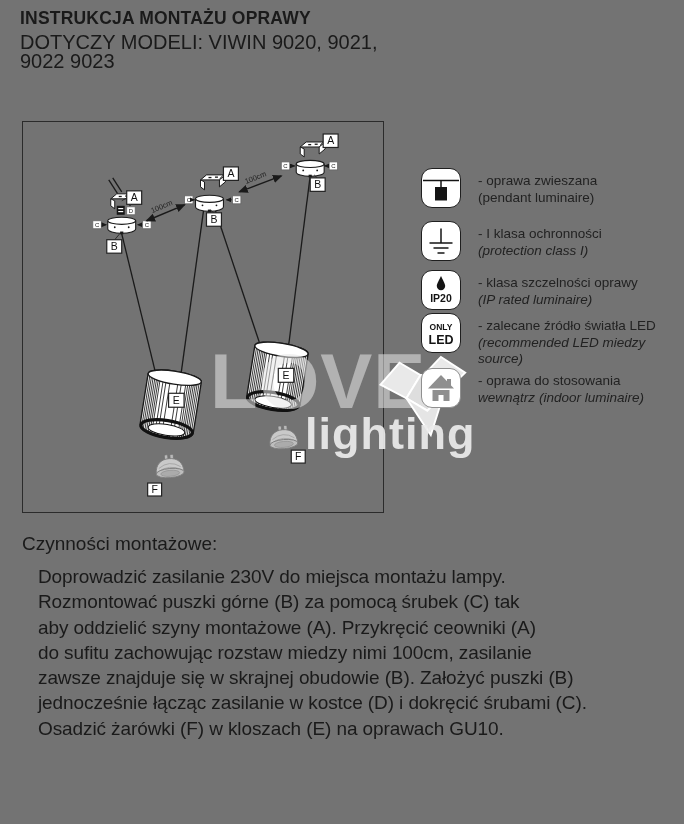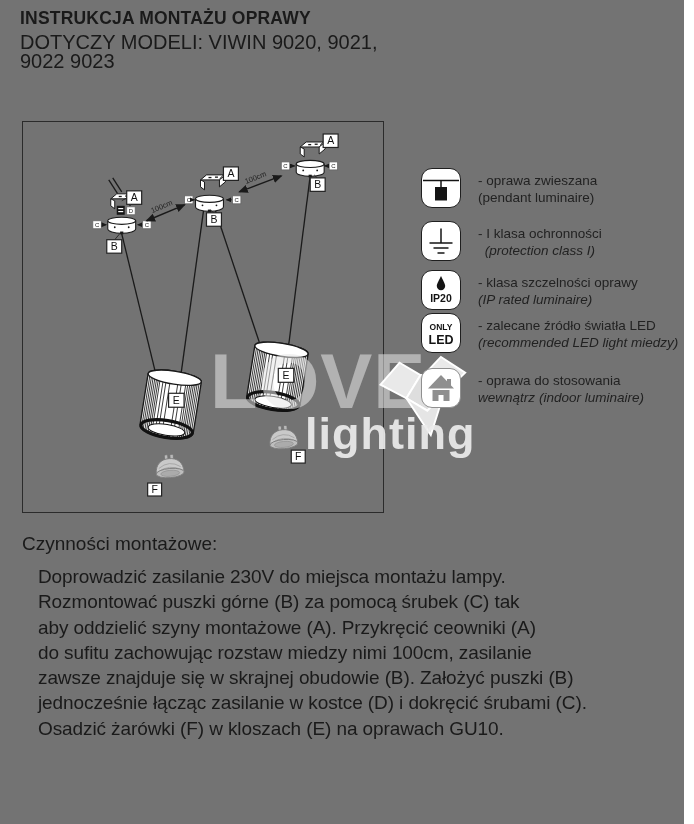--- a/index.html
+++ b/index.html
@@ -275,21 +275,21 @@
           <line x1="19" y1="11.5" x2="19" y2="18" stroke="#141414" stroke-width="1.5"></line>
           <rect x="13" y="18" width="12" height="13.5" fill="#141414"></rect>
         </svg>
       </div>
       <div class="ltext">
         <div>- oprawa zwieszana</div>
         <div>(pendant luminaire)</div>
       </div>
     </div>
 
-    <div class="lrow" style="top:55px;text-align:center;">
+    <div class="lrow" style="top:55px;">
       <div class="licon">
         <svg width="38" height="38" viewBox="0 0 38 38">
           <g stroke="#141414" stroke-width="1.5">
             <line x1="19" y1="6.5" x2="19" y2="21"></line>
             <line x1="7.5" y1="21" x2="30.5" y2="21"></line>
             <line x1="11.5" y1="26" x2="26.5" y2="26"></line>
             <line x1="15.5" y1="31" x2="22.5" y2="31"></line>
           </g>
         </svg>
       </div>
@@ -314,21 +314,21 @@
 
     <div class="lrow" style="top:147px;">
       <div class="licon">
         <svg width="38" height="38" viewBox="0 0 38 38">
           <text x="19" y="16" text-anchor="middle" font-family="Liberation Sans, sans-serif" font-size="8.5" font-weight="bold" fill="#141414">ONLY</text>
           <text x="19" y="30" text-anchor="middle" font-family="Liberation Sans, sans-serif" font-size="12.5" font-weight="bold" fill="#141414">LED</text>
         </svg>
       </div>
       <div class="ltext">
         <div>- zalecane źródło światła LED</div>
-        <div class="it">(recommended LED light miedzy)</div>
+        <div class="it">(recommended LED miedzy source)</div>
       </div>
     </div>
 
     <div class="lrow" style="top:202px;">
       <div class="licon gray">
         <svg width="38" height="38" viewBox="0 0 38 38">
           <g fill="#8f8f8f">
             <rect x="25" y="10" width="4" height="8"></rect>
             <polygon points="19,6 32,19.5 6,19.5"></polygon>
             <rect x="10.5" y="21" width="17" height="11"></rect>

